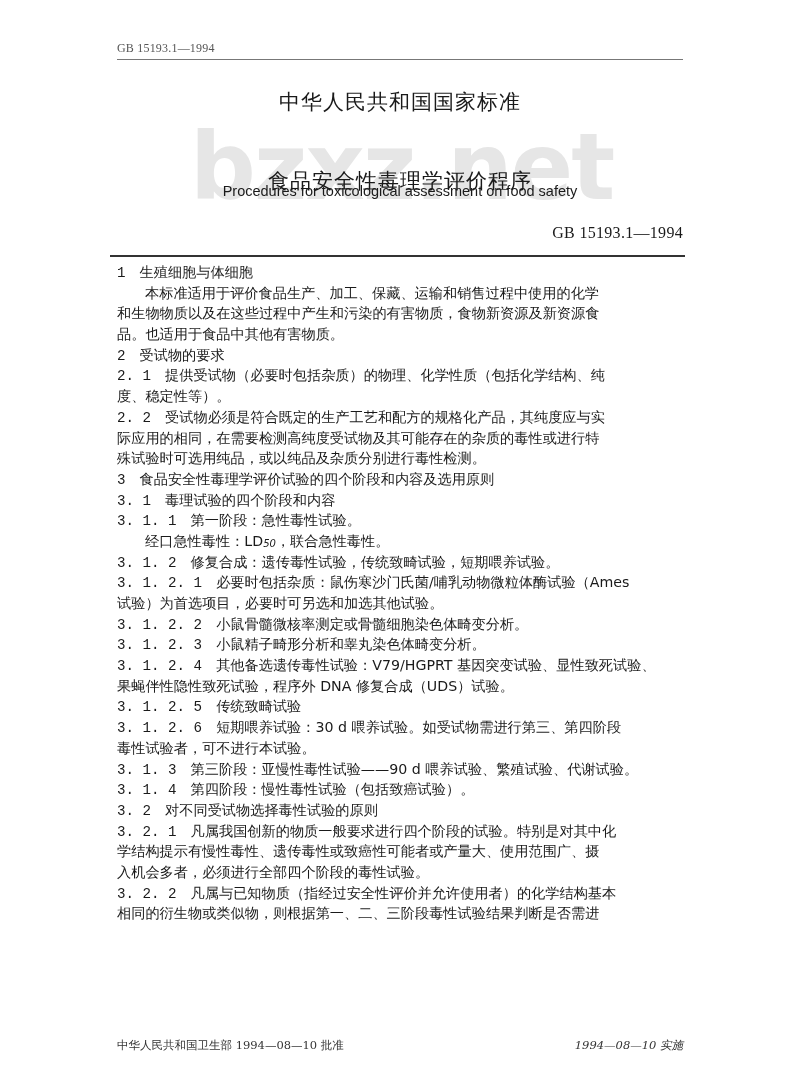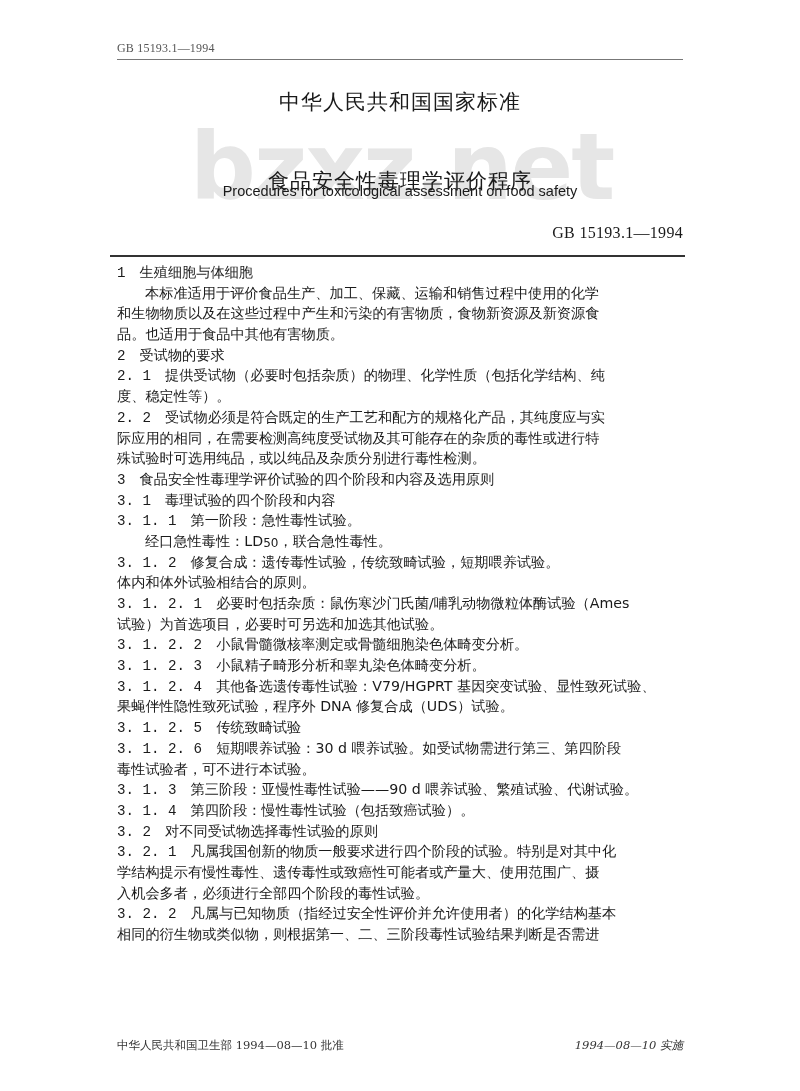--- a/index.html
+++ b/index.html
@@ -114,22 +114,23 @@
       height: 20.7px;
     }
     .indent {
       padding-left: 28px;
     }
     .num {
       font-family: "Liberation Mono", "DejaVu Sans Mono", monospace;
       margin-right: 14px;
     }
     .sub {
-      font-size: 12px;
+      font-size: 10px;
       vertical-align: -1px;
+      font-style: italic;
     }
     .footer-left {
       position: absolute;
       left: 117px;
       top: 1038px;
       font-family: "DejaVu Serif", serif;
       font-size: 11.5px;
       color: #333;
     }
     .footer-right {
@@ -170,21 +171,20 @@
     <div class="line">度、稳定性等）。</div>
     <div class="line"><span class="num">2. 2</span><span>受试物必须是符合既定的生产工艺和配方的规格化产品，其纯度应与实</span></div>
     <div class="line">际应用的相同，在需要检测高纯度受试物及其可能存在的杂质的毒性或进行特</div>
     <div class="line">殊试验时可选用纯品，或以纯品及杂质分别进行毒性检测。</div>
 
     <div class="line"><span class="num">3</span><span>食品安全性毒理学评价试验的四个阶段和内容及选用原则</span></div>
     <div class="line"><span class="num">3. 1</span><span>毒理试验的四个阶段和内容</span></div>
     <div class="line"><span class="num">3. 1. 1</span><span>第一阶段：急性毒性试验。</span></div>
     <div class="line indent"><span>经口急性毒性：LD</span><span class="sub">50</span><span>，联合急性毒性。</span></div>
     <div class="line"><span class="num">3. 1. 2</span><span>修复合成：遗传毒性试验，传统致畸试验，短期喂养试验。</span></div>
-    <div class="line">体内和体外试验相结合的原则。</div>
 
     <div class="line"><span class="num">3. 1. 2. 1</span><span>必要时包括杂质：鼠伤寒沙门氏菌/哺乳动物微粒体酶试验（Ames</span></div>
     <div class="line">试验）为首选项目，必要时可另选和加选其他试验。</div>
     <div class="line"><span class="num">3. 1. 2. 2</span><span>小鼠骨髓微核率测定或骨髓细胞染色体畸变分析。</span></div>
     <div class="line"><span class="num">3. 1. 2. 3</span><span>小鼠精子畸形分析和睾丸染色体畸变分析。</span></div>
     <div class="line"><span class="num">3. 1. 2. 4</span><span>其他备选遗传毒性试验：V79/HGPRT 基因突变试验、显性致死试验、</span></div>
     <div class="line">果蝇伴性隐性致死试验，程序外 DNA 修复合成（UDS）试验。</div>
     <div class="line"><span class="num">3. 1. 2. 5</span><span>传统致畸试验</span></div>
     <div class="line"><span class="num">3. 1. 2. 6</span><span>短期喂养试验：30 d 喂养试验。如受试物需进行第三、第四阶段</span></div>
     <div class="line">毒性试验者，可不进行本试验。</div>

